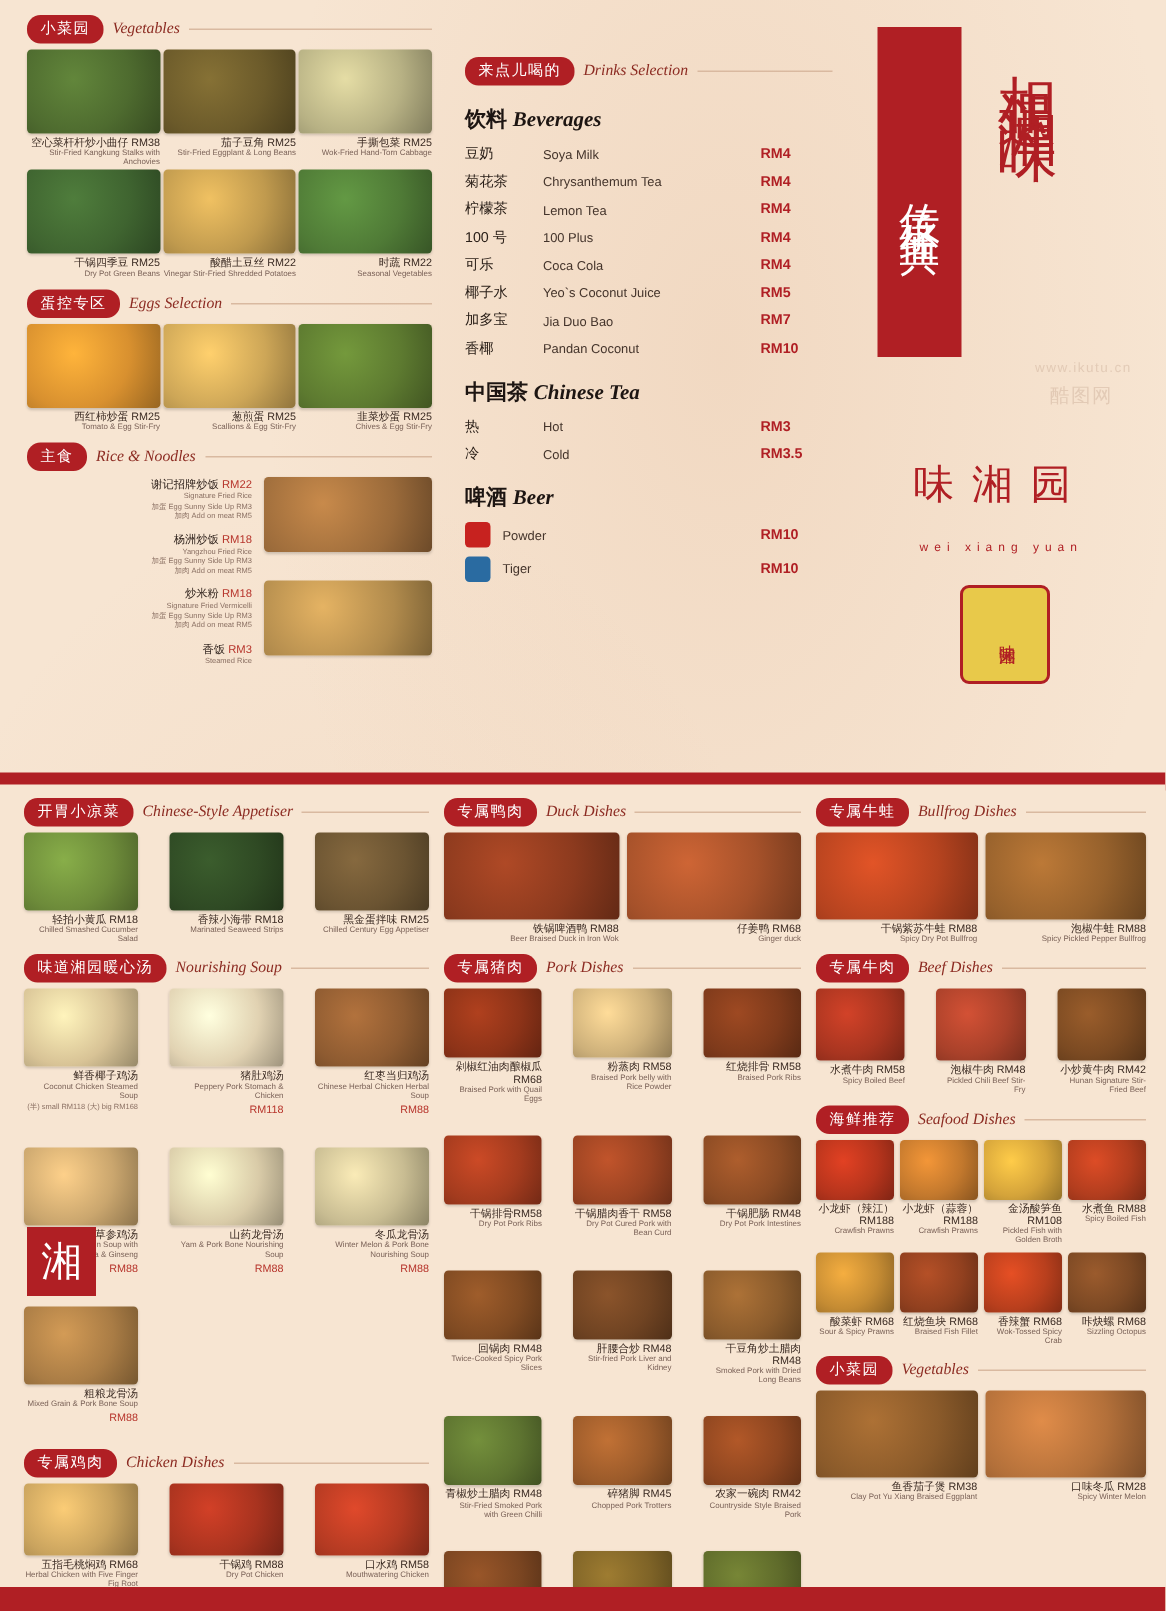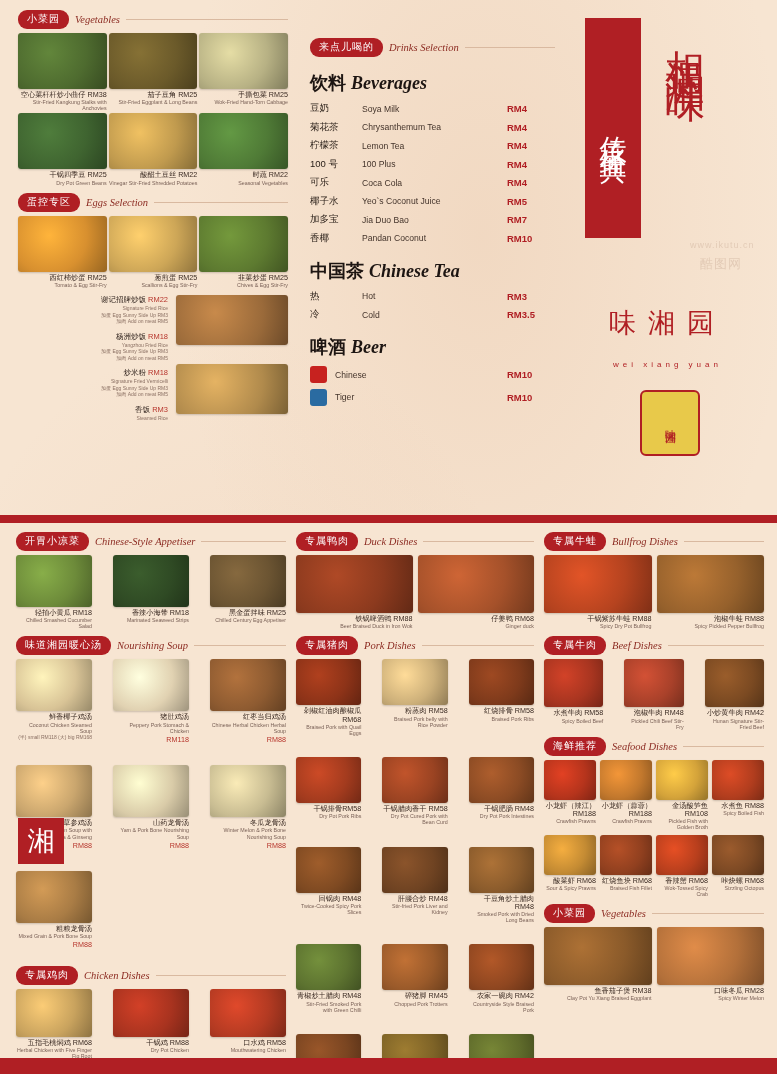--- a/index.html
+++ b/index.html
@@ -58,21 +58,21 @@
   .rn { display: flex; gap: 8px; margin-top: 4px; }
   .rn-list { width: 150px; }
   .rn-item { margin-bottom: 7px; }
   .rn-name { font-size: 7.5px; color: #2f221c; }
   .rn-sub { font-size: 5px; color: #8b7063; line-height: 1.3; }
   .rn-pics { flex: 1; display: grid; grid-template-columns: 1fr; gap: 5px; }
   .rn-pics .ph { height: 50px; }
 
   
   .col-mid { position: absolute; left: 310px; top: 38px; width: 245px; }
-  .drink-cat { font-size: 18px; color: #1d1512; margin: 14px 0 7px; font-weight: bold; }
+  .drink-cat { font-size: 14px; color: #1d1512; margin: 14px 0 7px; font-weight: bold; }
   .drink-cat i { font-style: italic; font-family: "Liberation Serif", serif; }
   .drow { display: flex; align-items: center; font-size: 9.5px; margin-bottom: 5.5px; color: #2b2019; }
   .drow .cn { width: 52px; }
   .drow .en { flex: 1; font-size: 8.6px; color: #44342b; }
   .drow .pr { color: #b01f24; font-weight: bold; font-size: 9.5px; width: 48px; text-align: left; }
   .beer-logo { width: 17px; height: 17px; border-radius: 3px; margin-right: 8px; flex: none; }
 
   
   .brand-banner {
     position: absolute; left: 585px; top: 18px; width: 56px; height: 220px;
@@ -196,20 +196,25 @@
             </div>
             <div class="tile">
               <div class="ph" style="background: radial-gradient(circle at 35% 35%, rgb(116, 153, 60) 0%, rgb(93, 122, 48) 55%, rgb(65, 85, 34) 100%);"></div>
               <div class="cap-cn">韭菜炒蛋 RM25</div>
               <div class="cap-en">Chives &amp; Egg Stir-Fry</div>
             </div>
           </div>
       </div>
 
       <div class="block">
+        <div class="sec-head">
+          <span class="pill">主食</span>
+          <span class="sec-en">Rice &amp; Noodles</span>
+          <span class="sec-rule"></span>
+        </div>
         <div class="rn">
           <div class="rn-list" id="rn-list">
               <div class="rn-item">
                 <div class="rn-name"><span>谢记招牌炒饭</span> <span class="price">RM22</span></div>
                 <div class="rn-sub">Signature Fried Rice</div>
                 <div class="rn-sub">加蛋 Egg Sunny Side Up RM3</div>
                 <div class="rn-sub">加肉 Add on meat RM5</div>
               </div>
               <div class="rn-item">
                 <div class="rn-name"><span>杨洲炒饭</span> <span class="price">RM18</span></div>
@@ -307,21 +312,21 @@
           </div>
         </div>
 
       <div class="drink-cat">
         <span>啤酒</span>
         <i>Beer</i>
       </div>
       <div id="beer-list">
           <div class="drow">
             <div class="beer-logo" style="background: rgb(199, 34, 31);"></div>
-            <div class="en">Chinese</div>
+            <div class="en">Powder</div>
             <div class="pr">RM10</div>
           </div>
           <div class="drow">
             <div class="beer-logo" style="background: rgb(42, 107, 161);"></div>
             <div class="en">Tiger</div>
             <div class="pr">RM10</div>
           </div>
         </div>
     </div>
 

